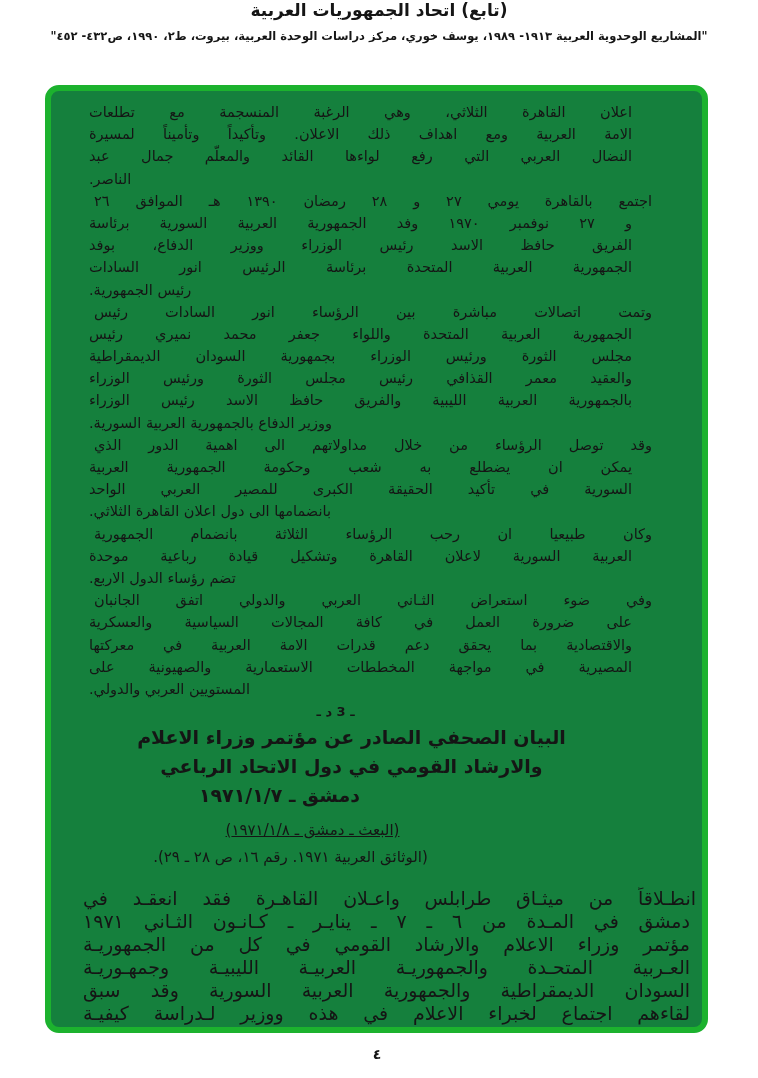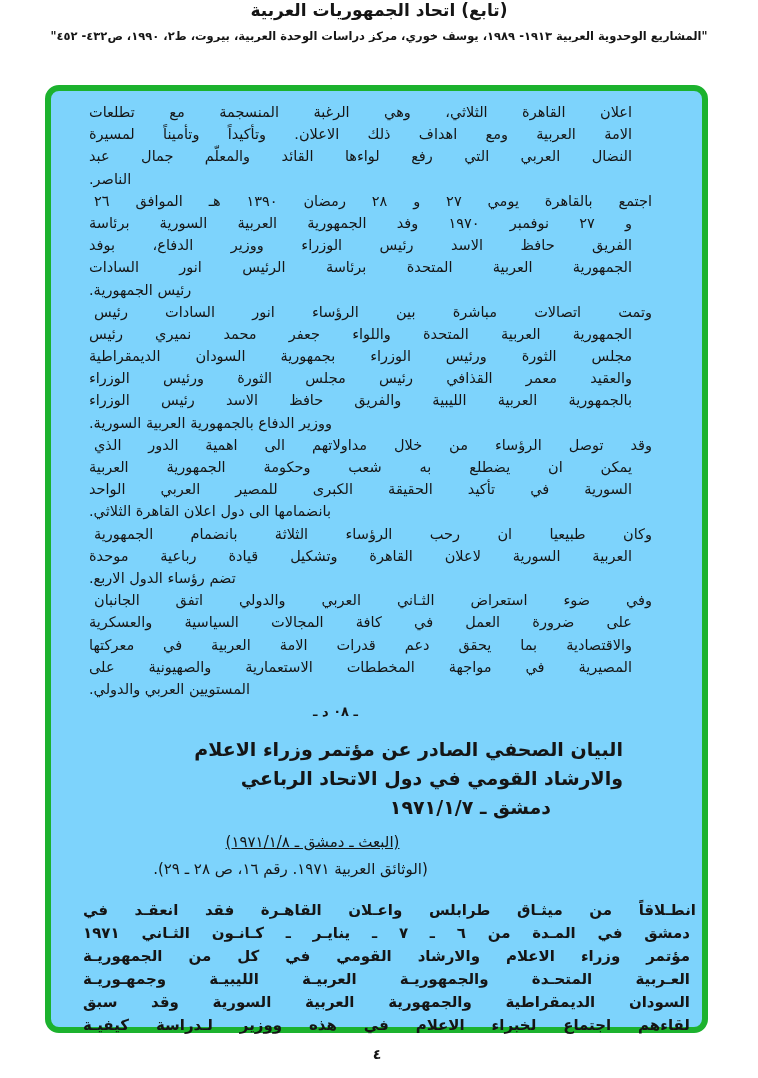--- a/index.html
+++ b/index.html
@@ -24,21 +24,21 @@
     font-size: 11.5px; font-weight: bold;
   }
 
   
   .frame {
     position: absolute; left: 45px; top: 85px;
     width: 663px; height: 948px;
     box-sizing: border-box;
     border: 6px solid #1cb22e;
     border-radius: 14px;
-    background: #7dd3fc;
+    background: #15803d;
   }
   .doc {
     position: absolute; inset: 0;
     box-sizing: border-box;
     padding: 10px 70px 0 38px;
     direction: rtl;
   }
 
   
   .sec1 .line {
@@ -55,44 +55,44 @@
     text-align: center;
     margin: 3px 0 2px;
     transform: translateX(-25px);
     font-size: 13px; font-weight: bold;
     line-height: 18px;
   }
   .divider .bidi { unicode-bidi: bidi-override; direction: ltr; letter-spacing: 7px; }
 
   
   .heading {
-    font-weight: bold;
+    text-align: center; font-weight: bold;
     font-size: 19px; line-height: 29px;
     transform: translateX(-9px);
-    margin-top: 14px;
+    margin-top: 2px;
   }
   .heading .h3 { transform: translateX(-72px); }
 
   
   .cits {
     text-align: center;
     font-size: 15px; line-height: 26.5px;
     margin-top: 7px;
   }
   .cit-1 { transform: translateX(-48px); text-decoration: underline; }
   .cit-2 { transform: translateX(-70px); }
 
   
   .sec2 { margin-top: 17px; }
   .sec2 .para { margin-right: -58px; margin-left: -6px; }
   .sec2 .line {
-    font-size: 15px;
+    font-size: 19px;
     line-height: 23px; height: 23px;
     overflow: hidden;
-    text-align: justify; text-align-last: justify; font-weight: bold;
+    text-align: justify; text-align-last: justify;
   }
   .sec2 .para-start .line:first-child { margin-right: -6px; }
 
   
   .pageno {
     position: absolute; left: 0; right: 4px; top: 1046px;
     text-align: center;
     font-size: 14px; font-weight: bold;
   }
 </style>
@@ -145,21 +145,21 @@
           <div class="para para-start">
             <div class="line">وفي ضوء استعراض الثـاني العربي والدولي اتفق الجانبان</div>
             <div class="line">على ضرورة العمل في كافة المجالات السياسية والعسكرية</div>
             <div class="line">والاقتصادية بما يحقق دعم قدرات الامة العربية في معركتها</div>
             <div class="line">المصيرية في مواجهة المخططات الاستعمارية والصهيونية على</div>
             <div class="line end">المستويين العربي والدولي.</div>
           </div>
         </div>
 
       <div class="divider">
-        <span class="bidi">ـ د ٠٨ ـ</span>
+        <span class="bidi">ـ د 3 ـ</span>
       </div>
 
       <div class="heading">
         <div class="h1">البيان الصحفي الصادر عن مؤتمر وزراء الاعلام</div>
         <div class="h2">والارشاد القومي في دول الاتحاد الرباعي</div>
         <div class="h3">دمشق ـ ١٩٧١/١/٧</div>
       </div>
 
       <div class="cits">
         <div class="cit-1">(البعث ـ دمشق ـ ١٩٧١/١/٨)</div>

